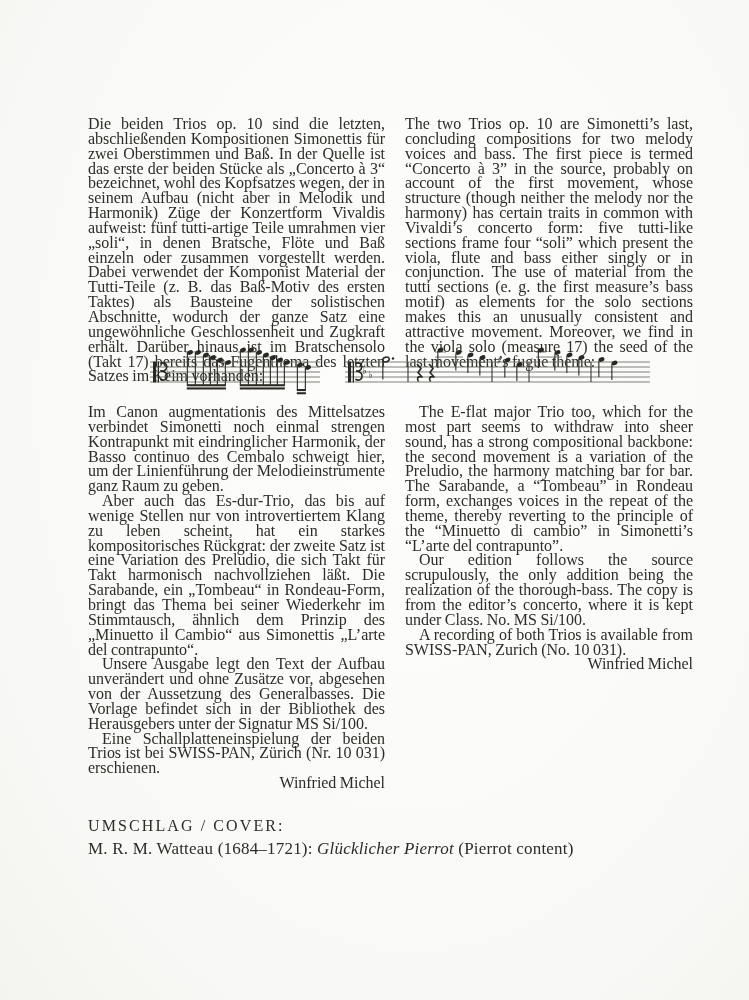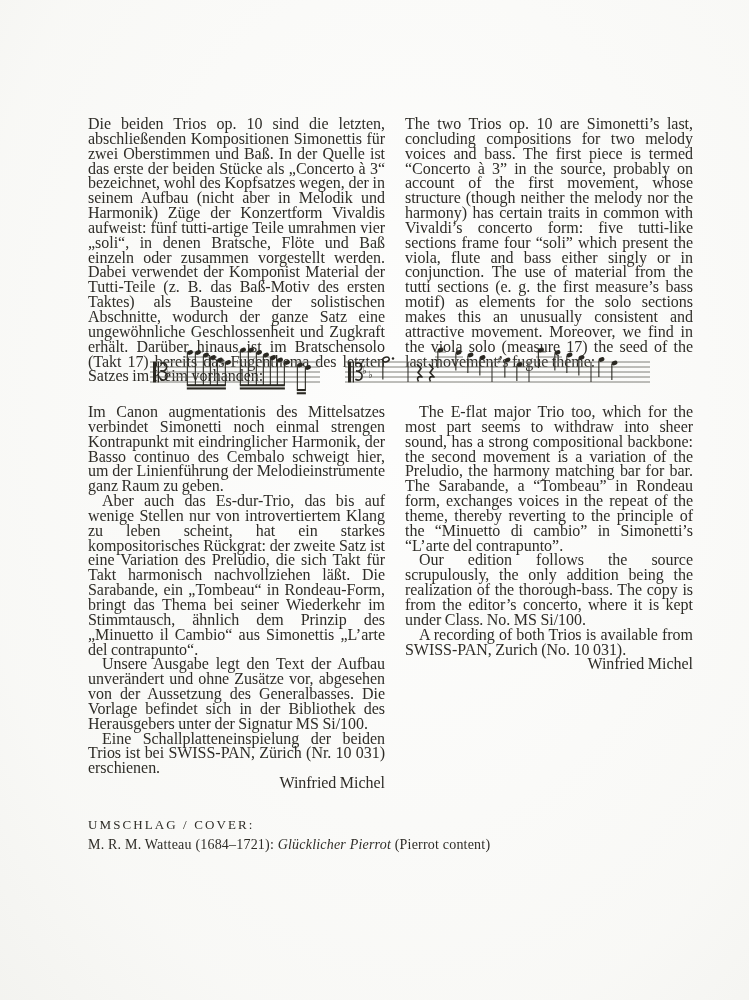--- a/index.html
+++ b/index.html
@@ -56,26 +56,26 @@
     font-size: 10px;
     fill: #2a2822;
   }
   .cover {
     position: absolute;
     left: 88px;
     top: 817px;
     color: #2e2c27;
   }
   .cover-heading {
-    font-size: 13px;
+    font-size: 16px;
     letter-spacing: 2.1px;
     margin: 0 0 4px 0;
   }
   .cover-credit {
-    font-size: 14px;
+    font-size: 17px;
     letter-spacing: 0.2px;
     margin: 0;
     text-align: right;
   }
   .cover-credit .it { font-style: italic; }
 </style>
 </head>
 <body>
 
 <div class="page">

